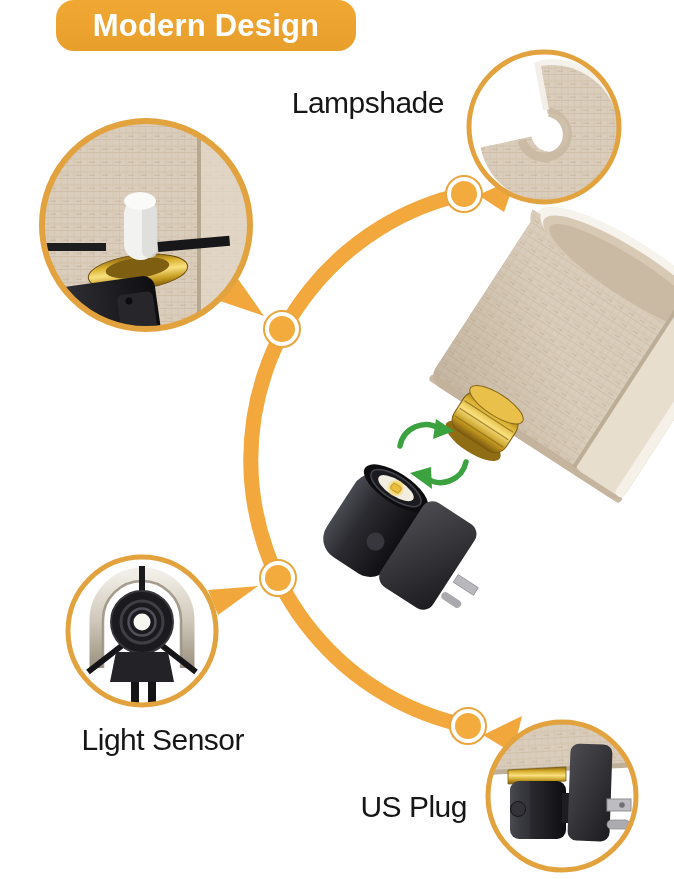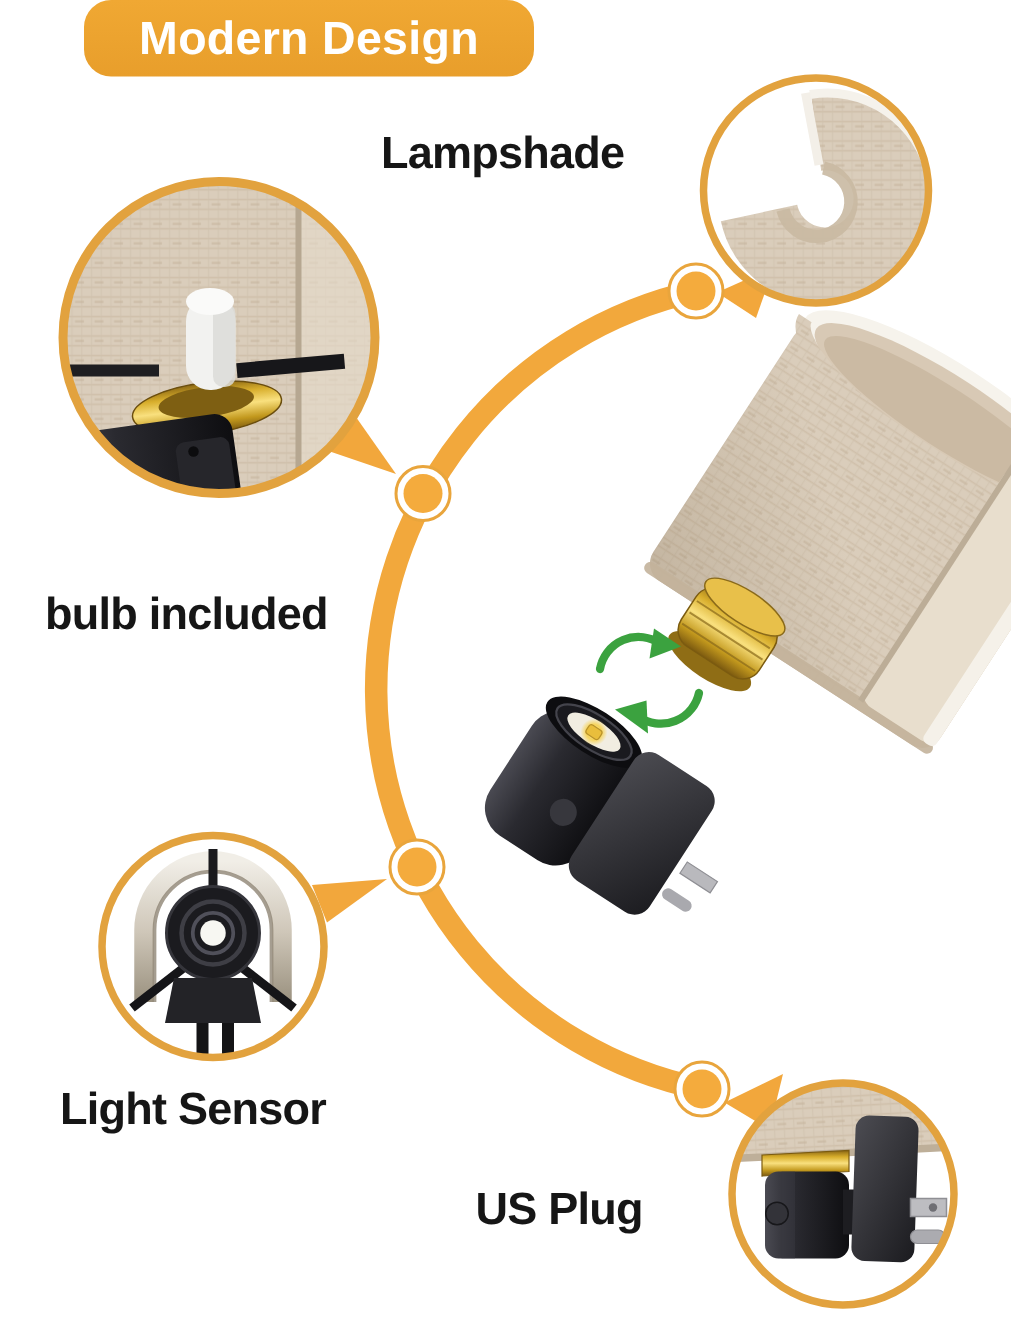--- a/index.html
+++ b/index.html
@@ -9,22 +9,22 @@
     margin-left:32px;
   }
   .art{position:absolute;left:0;top:0;}
   .badge{
     position:absolute;left:24px;top:0;width:300px;height:51px;
     background:linear-gradient(180deg,#F0A833,#E89E2B);
     border-radius:18px;display:flex;align-items:center;justify-content:center;
   }
   .badge span{color:#fff;font-size:31px;font-weight:700;letter-spacing:.2px;}
   .label{
-    position:absolute;color:#161616;font-weight:700;font-size:30px;
-    letter-spacing:-0.5px;text-align:left;line-height:30px;
+    position:absolute;color:#161616;font-weight:400;font-size:30px;
+    letter-spacing:-0.5px;text-align:right;line-height:30px;
   }
   .label-lampshade{left:222px;top:88px;width:190px;}
   .label-nightlight{left:-2px;top:366px;width:220px;line-height:29px;}
   .label-lightsensor{left:8px;top:725px;width:204px;}
   .label-usplug{left:285px;top:792px;width:150px;}
 </style>
 </head>
 <body>
 
 <div class="stage">
@@ -235,20 +235,19 @@
   </svg>
 
   <div class="badge">
     <span>Modern Design</span>
   </div>
 
   <div class="label label-lampshade">Lampshade</div>
 
   <div class="label label-nightlight">
     <br>
-    <span>bulb included</span>
   </div>
 
   <div class="label label-lightsensor">Light Sensor</div>
 
   <div class="label label-usplug">US Plug</div>
 
 </div>
 
 </body></html>

